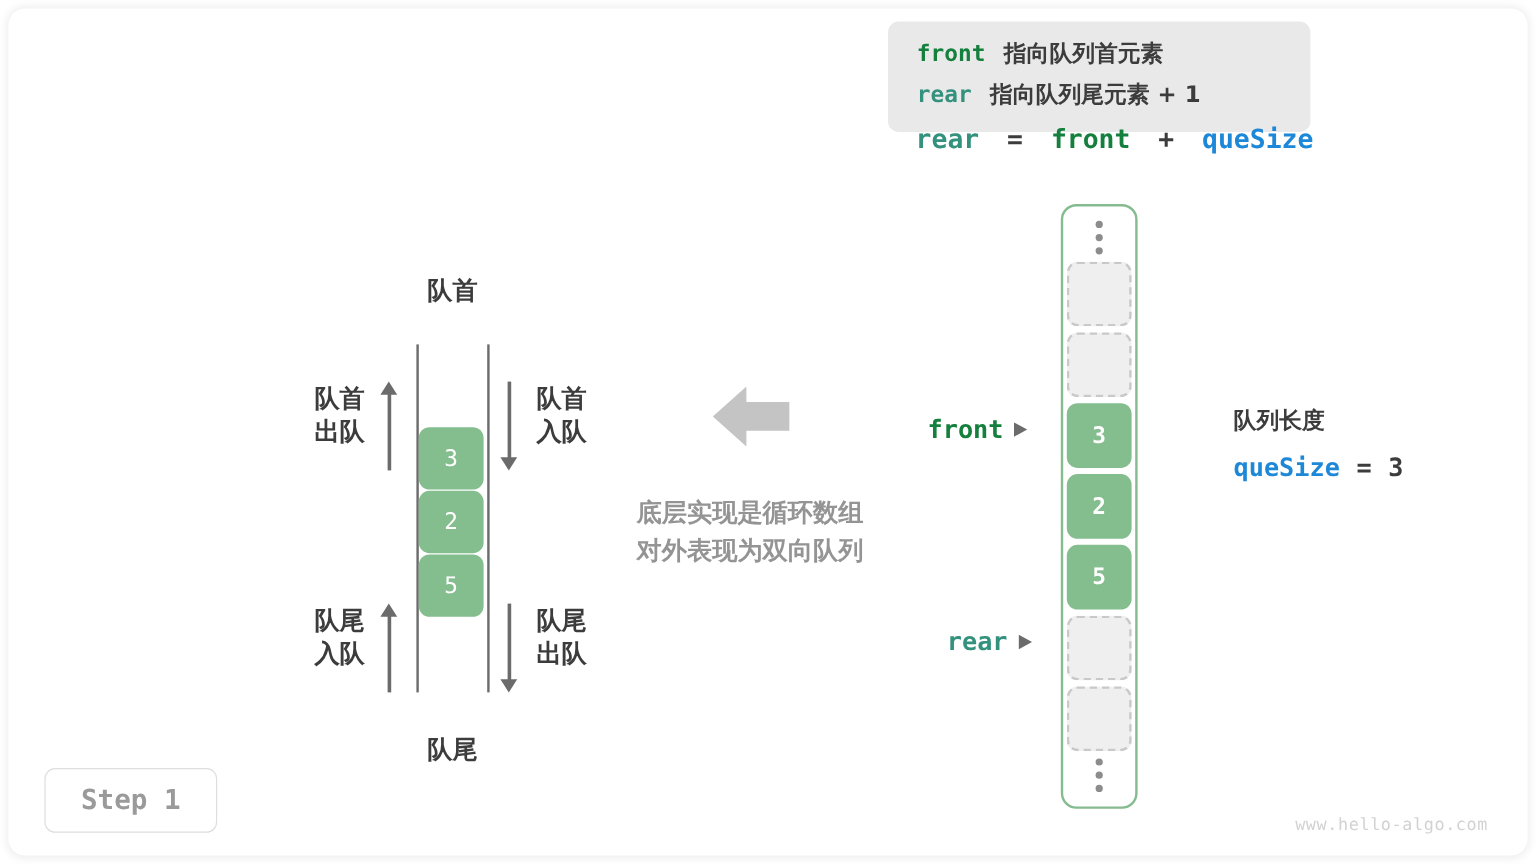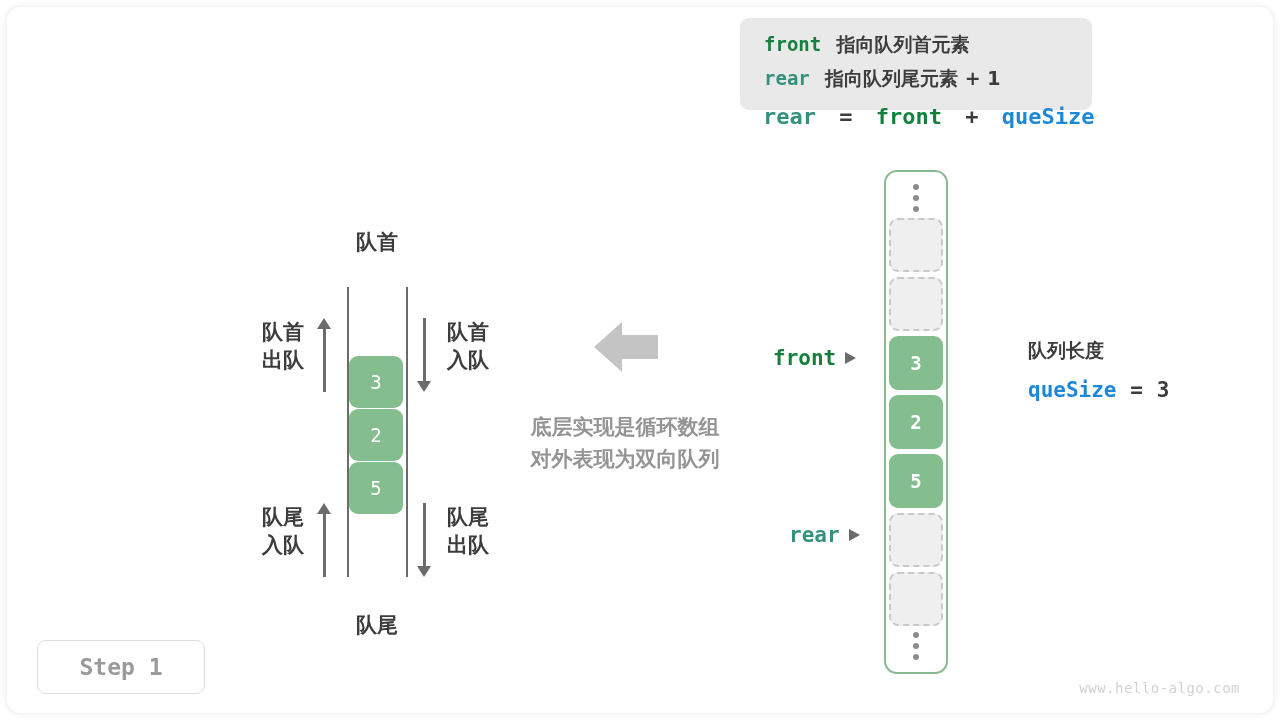--- a/index.html
+++ b/index.html
@@ -265,21 +265,21 @@
     font-size: 21px;
     font-weight: bold;
     color: #949494;
     line-height: 1.5;
   }
 
   
   #step-badge {
     left: 37px;
     top: 640px;
-    width: 168px;
+    width: 144px;
     height: 54px;
     border: 1.5px solid #dedede;
     border-radius: 9px;
     box-sizing: border-box;
     display: flex;
     align-items: center;
     justify-content: center;
     font-family: "DejaVu Sans Mono", "Liberation Mono", monospace;
     font-weight: bold;
     font-size: 23px;

